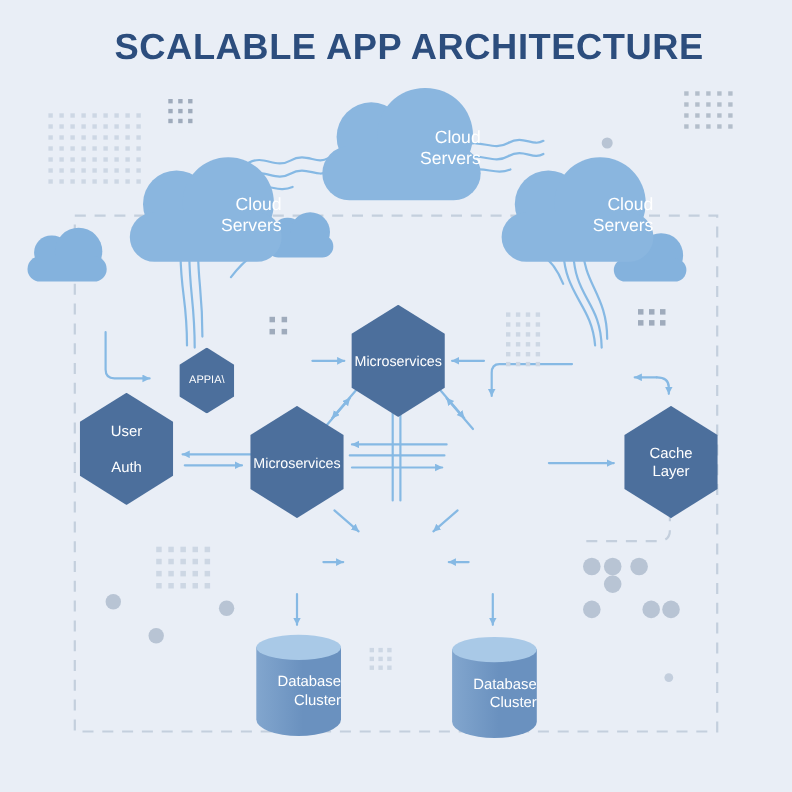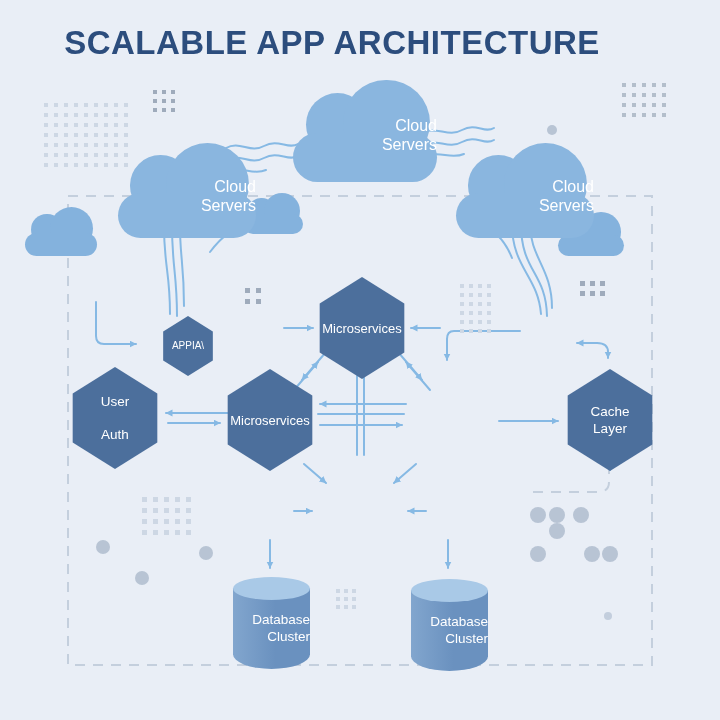--- a/index.html
+++ b/index.html
@@ -2,21 +2,21 @@
 <html><head>
 <meta charset="utf-8">
 <style>
   html,body{margin:0;padding:0;}
   body{width:720px;height:720px;position:relative;overflow:hidden;
        background:#e9eef6;font-family:"Liberation Sans",sans-serif;}
   .stage{position:absolute;inset:0;width:720px;height:720px;}
   .underlay{position:absolute;left:0;top:0;z-index:1;}
 
   .title{position:absolute;left:0;top:24px;width:664px;text-align:center;z-index:5;
-         font-size:33px;font-weight:bold;letter-spacing:.5px;color:#2c4d7d;}
+         font-size:33px;font-weight:bold;letter-spacing:.5px;color:#2c4d7d;padding-left:40px;}
 
   
   .cloud{position:absolute;z-index:4;--c:#8ab6df;}
   .cloud .base{position:absolute;left:0;right:0;bottom:0;height:58%;background:var(--c);border-radius:30px;}
   .cloud .p1{position:absolute;width:44%;padding-top:44%;border-radius:50%;background:var(--c);left:9%;top:-6%;}
   .cloud .p2{position:absolute;width:60%;padding-top:60%;border-radius:50%;background:var(--c);right:5%;top:-22%;}
   .cloud .txt{position:absolute;left:0;right:0;top:22%;text-align:right;color:#fff;
               font-size:16px;line-height:19px;z-index:2;}
   .cloud.small{--c:#84b2dd;z-index:3;}
 
@@ -359,21 +359,21 @@
     <div class="base"></div>
   </div>
 
 
   <div class="hex" style="left:316px;top:277px;">
     <div style="font-size:13px;">Microservices</div>
   </div>
   <div class="hex" style="left:224px;top:369px;">
     <div style="font-size:13px;">Microservices</div>
   </div>
-  <div class="hex" style="left:69px;top:367px;gap:16px;">
+  <div class="hex" style="left:69px;top:357px;gap:16px;">
     <div>User</div>
     <div>Auth</div>
   </div>
   <div class="hex" style="left:564px;top:369px;">
     <div>Cache</div>
     <div>Layer</div>
   </div>
   <div class="hex small" style="left:161px;top:316px;">
     <div>APPIA\</div>
   </div>

